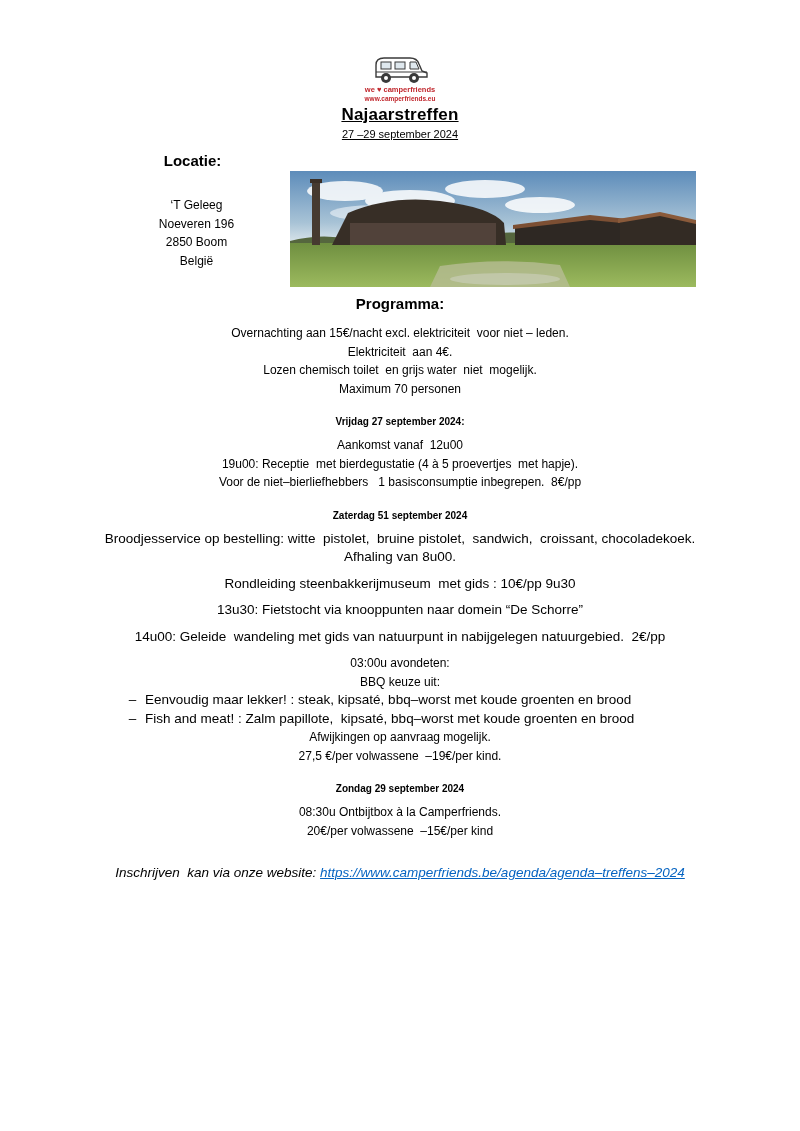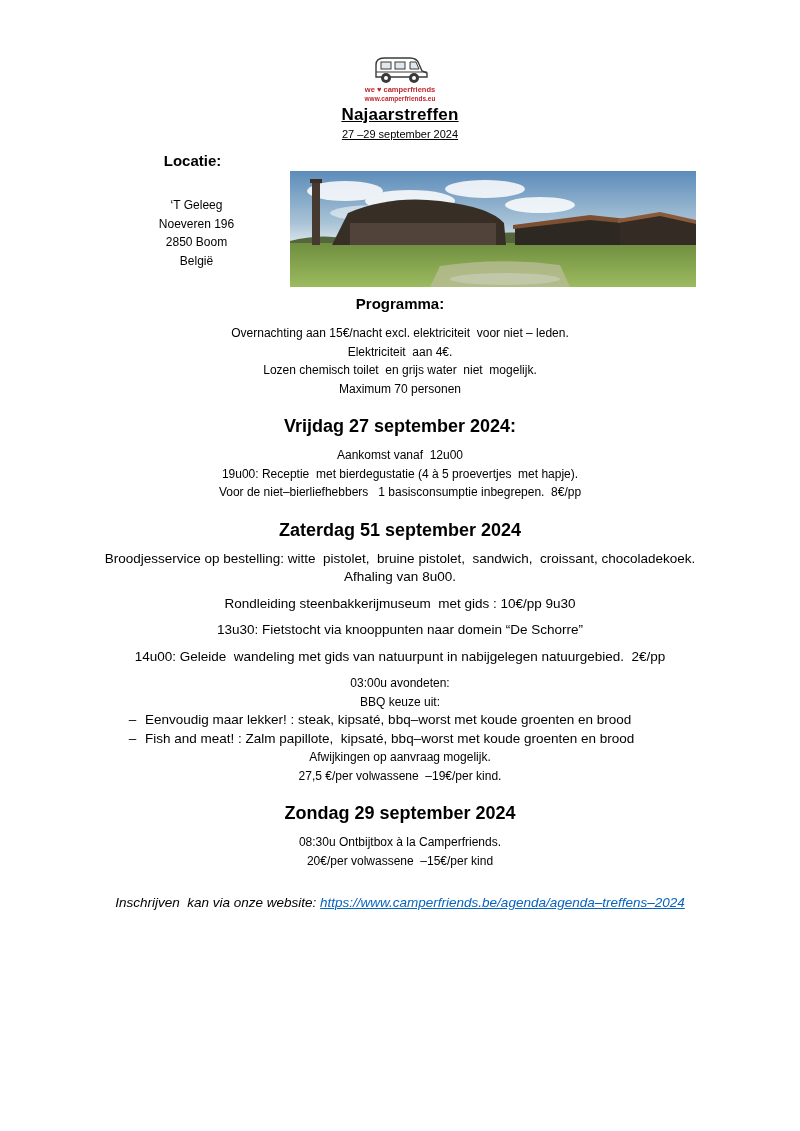--- a/index.html
+++ b/index.html
@@ -16,21 +16,21 @@
   }
   .header { text-align: center; padding-top: 36px; }
   .logo svg { display: block; margin: 0 auto; }
   .logo-line1 { color: #c1272d; font-weight: bold; font-size: 7.5px; line-height: 1.15; white-space: pre; }
   .logo-line2 { color: #c1272d; font-weight: bold; font-size: 6.5px; line-height: 1.15; white-space: pre; }
   .title { font-size: 17px; font-weight: bold; text-decoration: underline; margin-top: 3px; letter-spacing: 0.2px; }
   .date  { font-size: 11px; text-decoration: underline; margin-top: 3px; }
 
   .content { padding: 0 95px; text-align: center; }
   .sec-h  { font-size: 15px; font-weight: bold; margin: 0; }
-  .sub-h  { font-size: 18px; font-weight: bold; margin: 18px 0 9px 0; }
+  .sub-h  { font-size: 10px; font-weight: bold; margin: 18px 0 9px 0; }
   .line   { font-size: 12px; line-height: 18.5px; margin: 0; white-space: pre-wrap; }
   .para   { font-size: 13.5px; line-height: 18.5px; margin: 0 0 8px 0; white-space: pre-wrap; }
 
   .loc-row { display: flex; align-items: flex-start; margin-top: 12px; }
   .loc-left { width: 195px; flex: 0 0 auto; }
   .address { margin: 27px 0 0 8px; }
   .photo { width: 406px; height: 116px; flex: 0 0 auto; margin-top: 19px; }
   .photo svg { display: block; }
 
   .program-head { margin-top: 8px; margin-bottom: 12px; }

